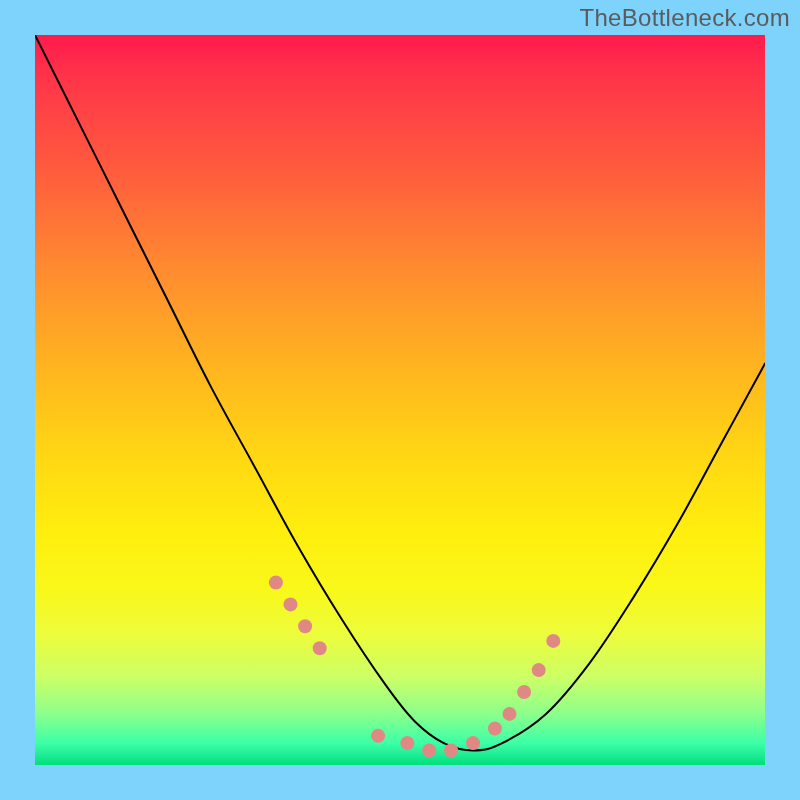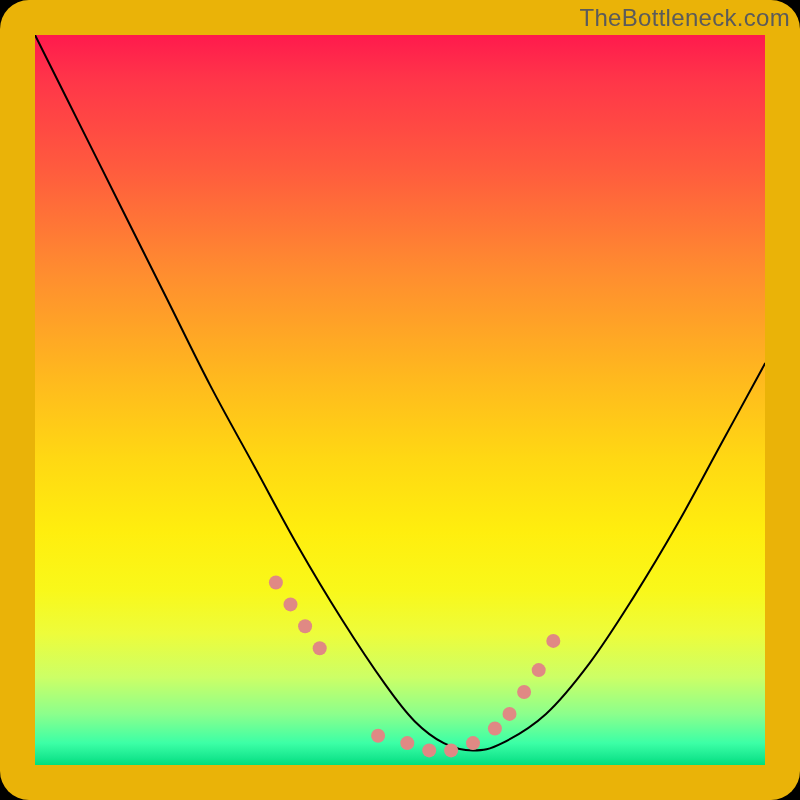--- a/index.html
+++ b/index.html
@@ -8,22 +8,21 @@
     width: 800px;
     height: 800px;
     background: #000000;
     overflow: hidden;
     font-family: Arial, Helvetica, sans-serif;
   }
   .frame {
     position: relative;
     width: 800px;
     height: 800px;
-    background: #eab308;
-    border-radius: 29px;
+    background: #7dd3fc;
   }
   .watermark {
     position: absolute;
     top: 4px;
     right: 10px;
     color: #5b5b5b;
     font-size: 24px;
     font-weight: 500;
     letter-spacing: 0.3px;
   }

